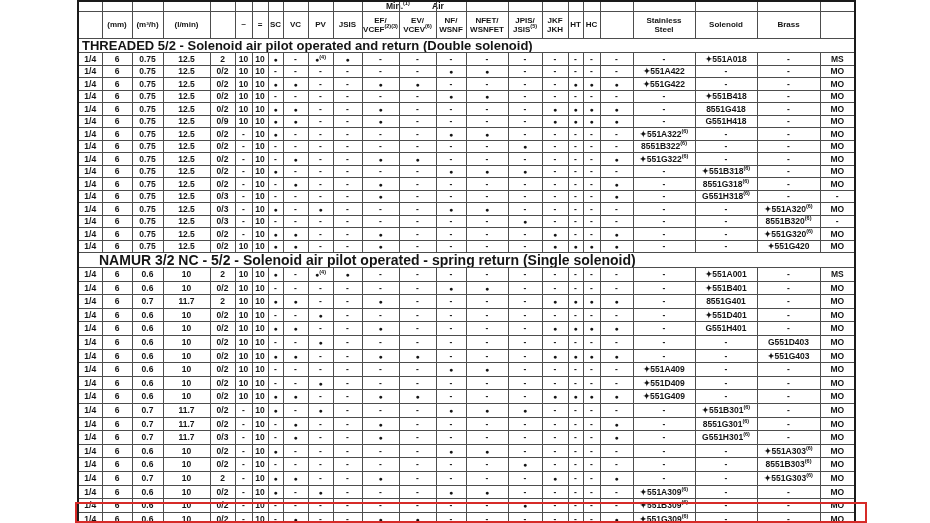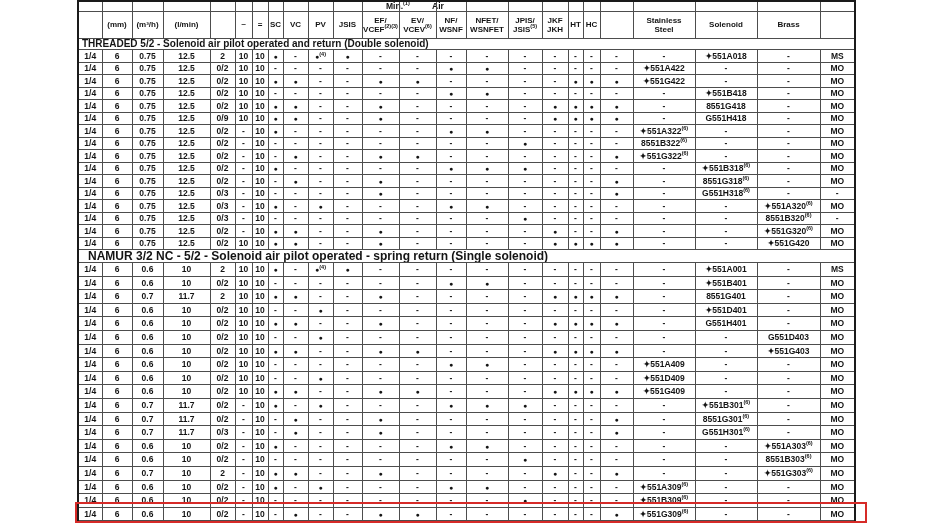--- a/index.html
+++ b/index.html
@@ -5,22 +5,22 @@
   html,body{margin:0;padding:0;background:#fff;}
   .page{position:relative;width:930px;height:523px;background:#fff;overflow:hidden;
         font-family:"Liberation Sans", sans-serif;color:#141414;}
   table.grid{position:absolute;left:77px;top:0;border-collapse:collapse;table-layout:fixed;
              width:779px;border:2px solid #1a1a1a;}
   table.grid td, table.grid th{border:1px solid #4d4d4d;padding:0;margin:0;text-align:center;
              vertical-align:middle;font-weight:bold;font-size:8.5px;line-height:1;
              overflow:hidden;white-space:nowrap;}
   tr.cutband td{height:9px;}
   tr.headrow th{height:26px;font-size:8px;line-height:1.15;}
-  tr.band td{height:9px;text-align:left;padding-left:3px;font-size:10px;}
-  tr.band2 td{height:11px;text-align:left;padding-left:9px;font-size:12px;}
+  tr.band td{height:9px;text-align:left;padding-left:3px;font-size:13px;}
+  tr.band2 td{height:11px;text-align:left;padding-left:20px;font-size:14px;}
   tr.bandcut td{height:4px;text-align:left;padding-left:3px;font-size:9px;line-height:10px;
                 vertical-align:top;overflow:hidden;}
   tr.s1 td{height:11.5px;}
   tr.s2 td{height:12.6px;}
   td.code{font-size:8px;}
   td.mk{font-size:8.5px;}
   sup{font-size:5.5px;vertical-align:super;line-height:0;}
   .dotc{font-size:7px;}
   .topfrag{position:absolute;top:1px;font-size:8.5px;font-weight:bold;}
   #frag-min{left:386px;}

